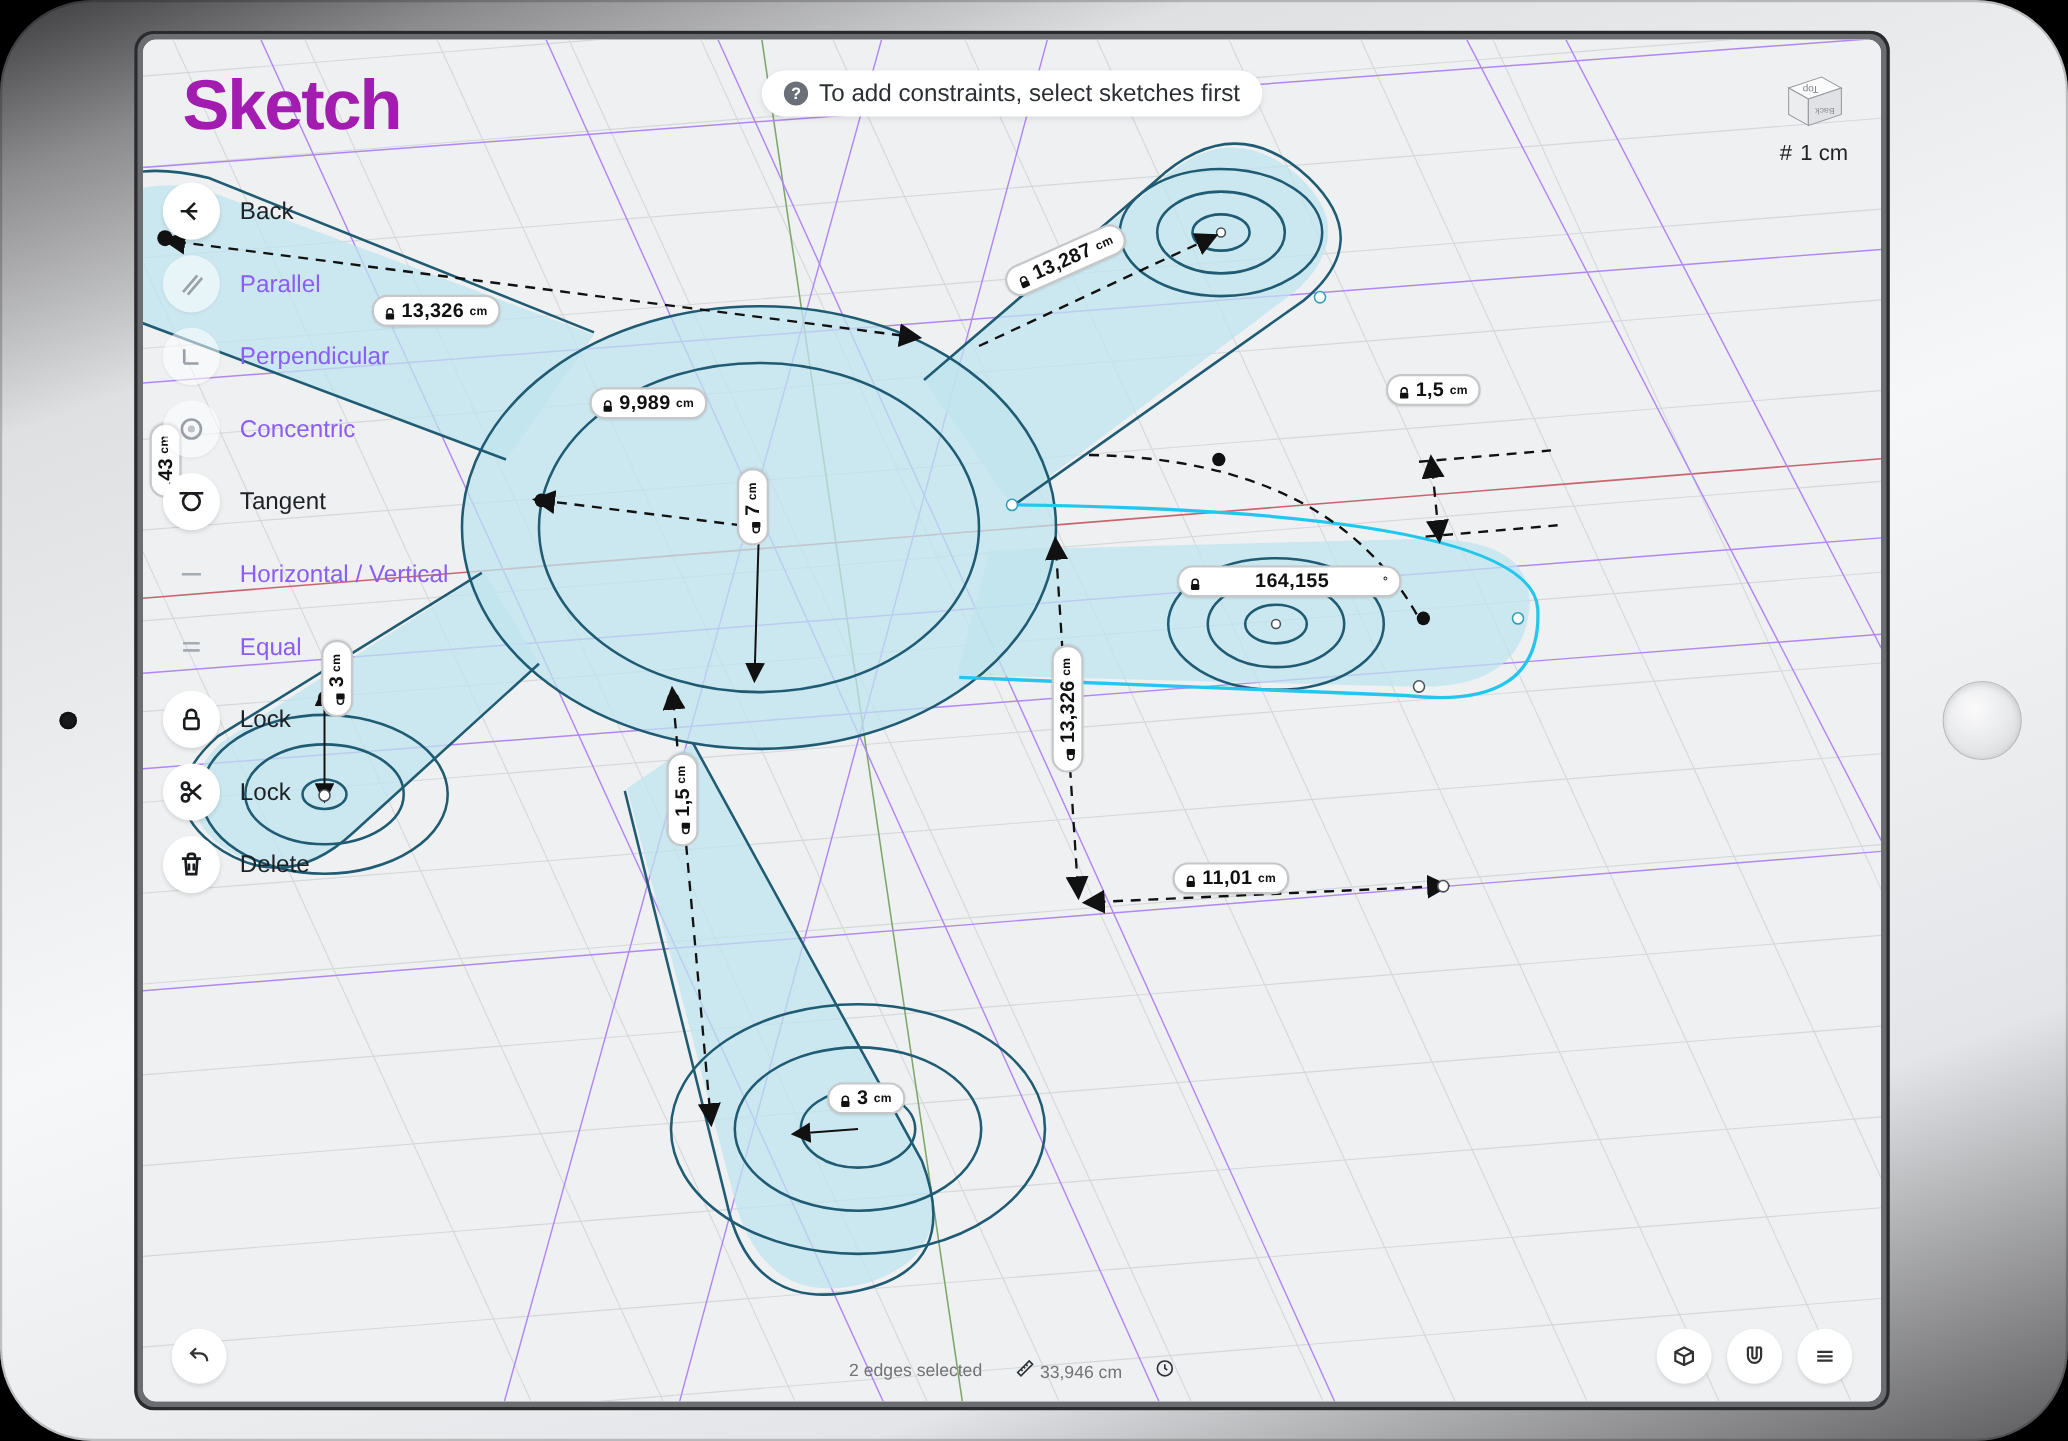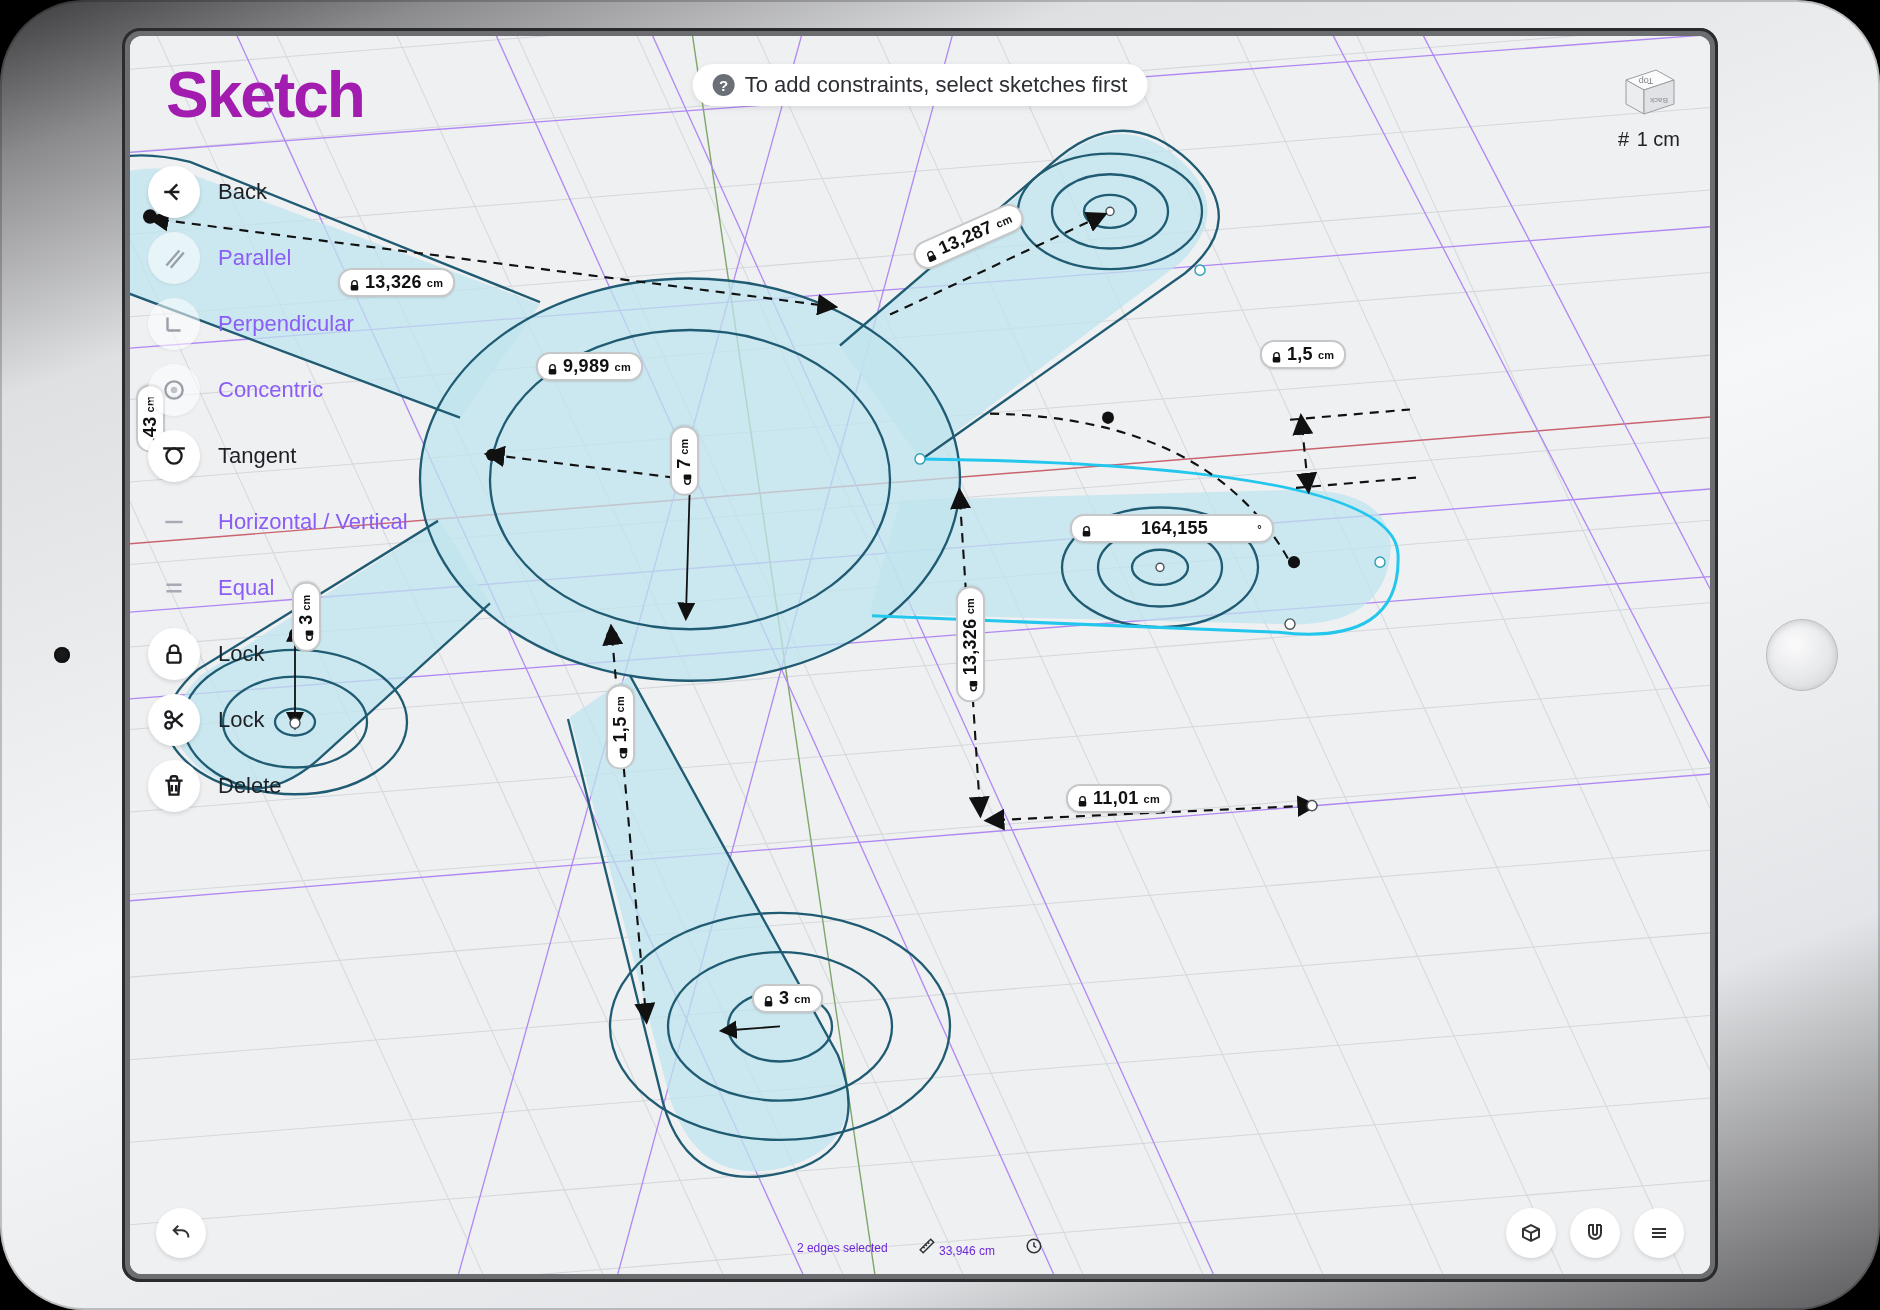--- a/index.html
+++ b/index.html
@@ -41,21 +41,21 @@
   
   .side { position:absolute; left:18px; top:130px; display:flex; flex-direction:column; gap:14px; }
   .mi { display:flex; align-items:center; gap:18px; }
   .mi .btn { width:52px; height:52px; border-radius:50%; background:#fff; color:#1a1c1f; display:flex; align-items:center; justify-content:center; box-shadow:0 2px 4px rgba(0,0,0,.12); }
   .mi.disabled .btn{ background:transparent; box-shadow:none; color:#a6abb3; }
   .mi.ghost .btn{ background:rgba(255,255,255,.55); box-shadow:0 1px 3px rgba(0,0,0,.07); color:#9aa0a8;}
   .mi .lbl{ font-size:22px; color:#1d2024; font-weight:500;}
   .mi.disabled .lbl, .mi.ghost .lbl{ color:#8b5cf6; }
   .mi svg{ width:26px; height:26px; stroke:currentColor; fill:none; stroke-width:2.2; }
   
-  .status { position:absolute; bottom:16px; left:50%; transform:translateX(-50%); font-size:12px; color:#6d28d9; display:flex; gap:30px; align-items:center;}
+  .status { position:absolute; bottom:16px; left:50%; transform:translateX(-50%); font-size:16px; color:#737373; display:flex; gap:30px; align-items:center;}
   .status .ico{display:inline-block; width:18px;height:18px;}
   
   .br-icons{ position:absolute; right:26px; bottom:16px; display:flex; gap:14px;}
   .rbtn{ width:50px;height:50px;border-radius:50%;background:#fff;box-shadow:0 2px 4px rgba(0,0,0,.12);display:flex;align-items:center;justify-content:center;color:#333;}
   .rbtn svg{width:24px;height:24px;stroke:currentColor;fill:none;stroke-width:2;}
   
   .undo{position:absolute;left:26px;bottom:16px;width:50px;height:50px;border-radius:50%;background:#fff;box-shadow:0 2px 4px rgba(0,0,0,.12);display:flex;align-items:center;justify-content:center;color:#333;}
   .undo svg{width:22px;height:22px;stroke:currentColor;fill:none;stroke-width:2.2;}
   
   .dim{ position:absolute; background:#fff; border:2px solid #c6c7c9; border-radius:14px; padding:2px 10px 2px 8px; font-size:18px; font-weight:800; color:#111; letter-spacing:.3px; white-space:nowrap; box-shadow:0 1px 2px rgba(0,0,0,.1); display:flex; align-items:center; gap:4px;}

